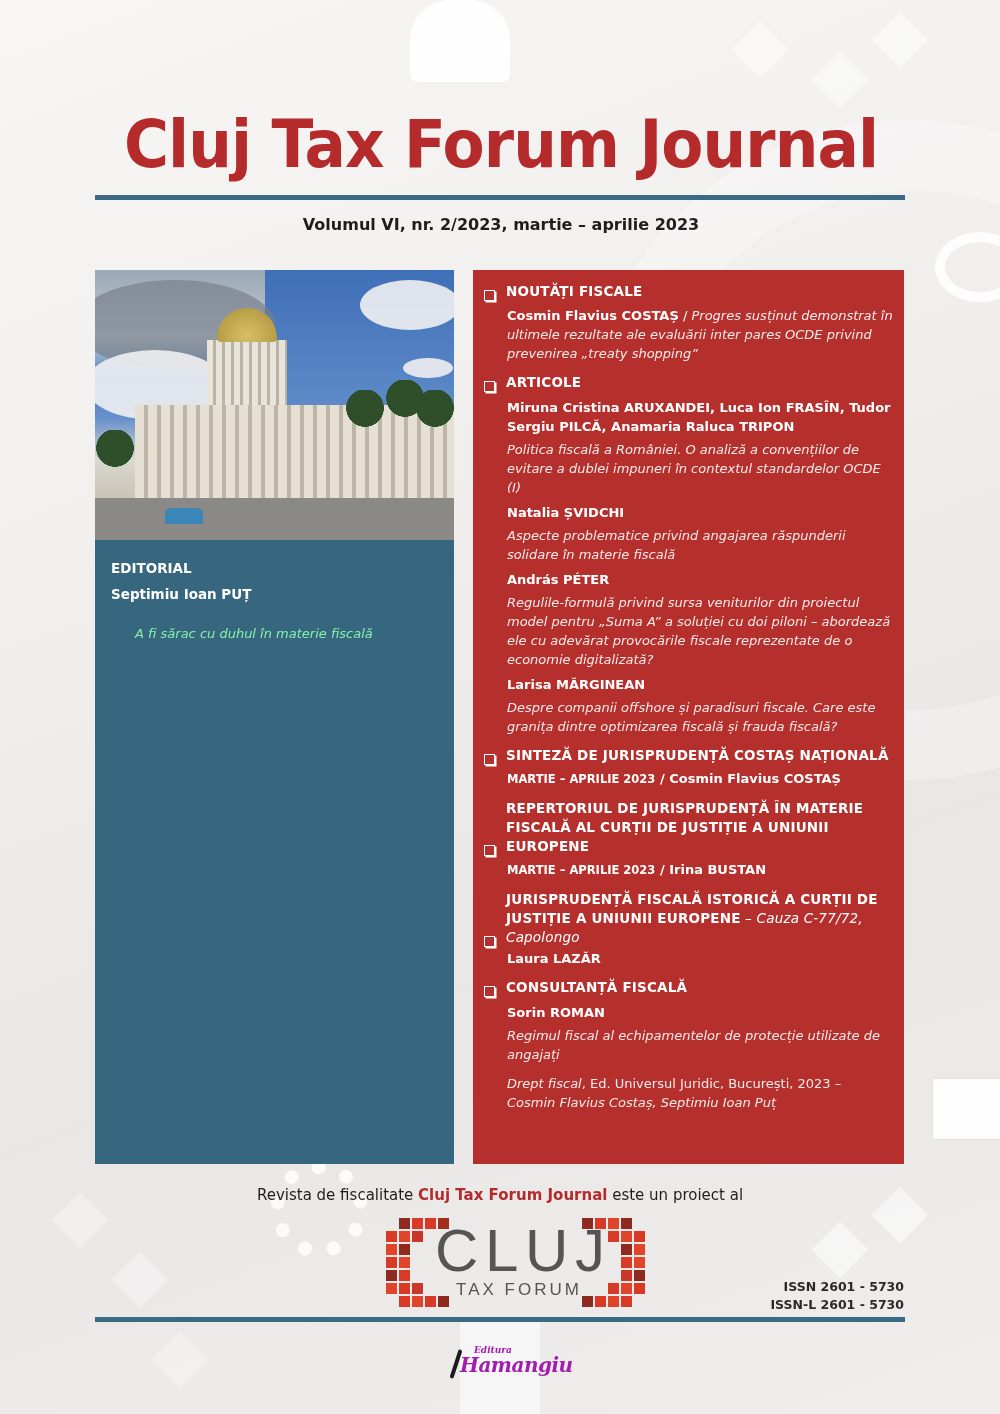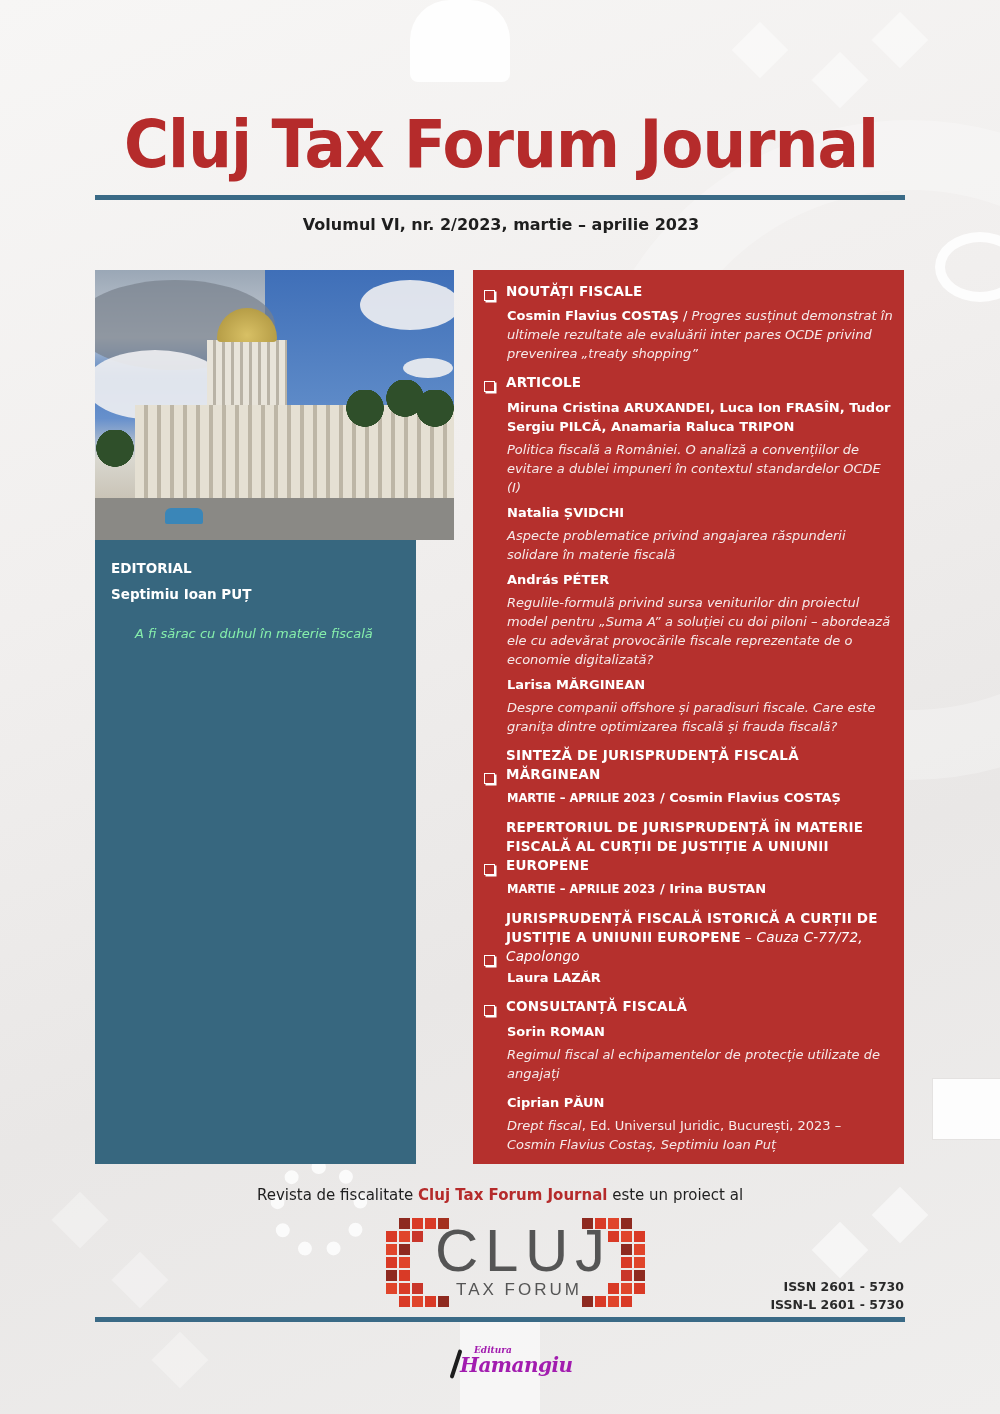--- a/index.html
+++ b/index.html
@@ -33,21 +33,21 @@
     .photo .sky-blue { position: absolute; left: 170px; top: 0; width: 189px; height: 130px; background: linear-gradient(180deg,#3f6fb8,#5c89c7); }
     .photo .cloud { position: absolute; background: rgba(240,240,242,0.9); border-radius: 50%; }
     .photo .dome { position: absolute; left: 122px; top: 38px; width: 60px; height: 34px; background: radial-gradient(ellipse at 50% 80%, #d8c065, #a88f3a); border-radius: 30px 30px 4px 4px; }
     .photo .drum { position: absolute; left: 112px; top: 70px; width: 80px; height: 70px; background: repeating-linear-gradient(90deg,#e8e4da 0 6px,#b9b3a6 6px 9px); }
     .photo .building { position: absolute; left: 40px; top: 135px; width: 319px; height: 95px; background: repeating-linear-gradient(90deg,#e5e0d3 0 9px,#bdb6a6 9px 13px); }
     .photo .palm { position: absolute; width: 40px; height: 60px; background: radial-gradient(circle at 50% 30%, #2f4f2a 40%, transparent 41%); }
     .photo .road { position: absolute; left: 0; bottom: 0; width: 359px; height: 42px; background: #8a8985; }
     .photo .car { position: absolute; left: 70px; bottom: 16px; width: 38px; height: 16px; background: #3a86b8; border-radius: 6px 6px 2px 2px; }
 
     .editorial {
-      position: absolute; left: 95px; top: 540px; width: 321px; height: 624px; background: #37677f;
+      position: absolute; left: 95px; top: 540px; width: 359px; height: 624px; background: #37677f;
       color: #ffffff; box-sizing: border-box; padding: 20px 16px;
       font-family: "DejaVu Sans", sans-serif;
     }
     .ed-head { font-weight: bold; font-size: 13.5px; margin-bottom: 10px; }
     .ed-author { font-weight: bold; font-size: 13.5px; margin-bottom: 24px; }
     .ed-title { font-style: italic; font-size: 13px; padding-left: 24px; color: #86efac; }
 
     .toc {
       position: absolute; left: 473px; top: 270px; width: 431px; height: 894px; background: #b5302d;
       color: #ffffff; box-sizing: border-box; padding: 12px 10px 10px 10px;
@@ -165,21 +165,21 @@
     </div>
     <div class="indent" style="margin-top:6px;">
       <div class="auth">Larisa MĂRGINEAN</div>
       <div class="art">Despre companii offshore și paradisuri fiscale. Care este granița dintre optimizarea fiscală și frauda fiscală?</div>
     </div>
   </div>
 
   <div class="sec" style="margin-top:10px;">
     <div class="sec-head">
         <span class="box"></span>
-        <span>SINTEZĂ DE JURISPRUDENȚĂ FISCALĂ MĂRGINEAN</span>
+        <span>SINTEZĂ DE JURISPRUDENȚĂ COSTAȘ NAȚIONALĂ</span>
       </div>
     <div class="indent" style="margin-top:4px; font-weight:bold;">
       <span class="small-caps">MARTIE – APRILIE 2023</span><span> / </span><span>Cosmin Flavius COSTAȘ</span>
     </div>
   </div>
 
   <div class="sec" style="margin-top:10px;">
     <div class="sec-head">
         <span class="box"></span>
         <span>REPERTORIUL DE JURISPRUDENȚĂ ÎN MATERIE FISCALĂ AL CURȚII DE JUSTIȚIE A UNIUNII EUROPENE</span>
@@ -203,21 +203,20 @@
         <span>CONSULTANȚĂ FISCALĂ</span>
       </div>
     <div class="indent" style="margin-top:2px;">
       <div class="auth">Sorin ROMAN</div>
       <div class="art">Regimul fiscal al echipamentelor de protecție utilizate de angajați</div>
     </div>
   </div>
 
   <div class="sec" style="margin-top:10px;">
     <div class="indent" style="margin-top:2px;">
-      <div class="auth">Ciprian PĂUN</div>
       <div style="margin-top:4px; color:#f6eaea;"><span style="font-style:italic;">Drept fiscal</span><span>, Ed. Universul Juridic, București, 2023 –</span><br><span style="font-style:italic;">Cosmin Flavius Costaș, Septimiu Ioan Puț</span></div>
     </div>
   </div>
 </div>
 
 <div class="project-line"><span>Revista de fiscalitate </span><span class="hl">Cluj Tax Forum Journal</span><span> este un proiect al</span></div>
 
 <div class="logo">
 
   <div class="sq" style="left:24px;top:0;background:#8e2a20;"></div>

